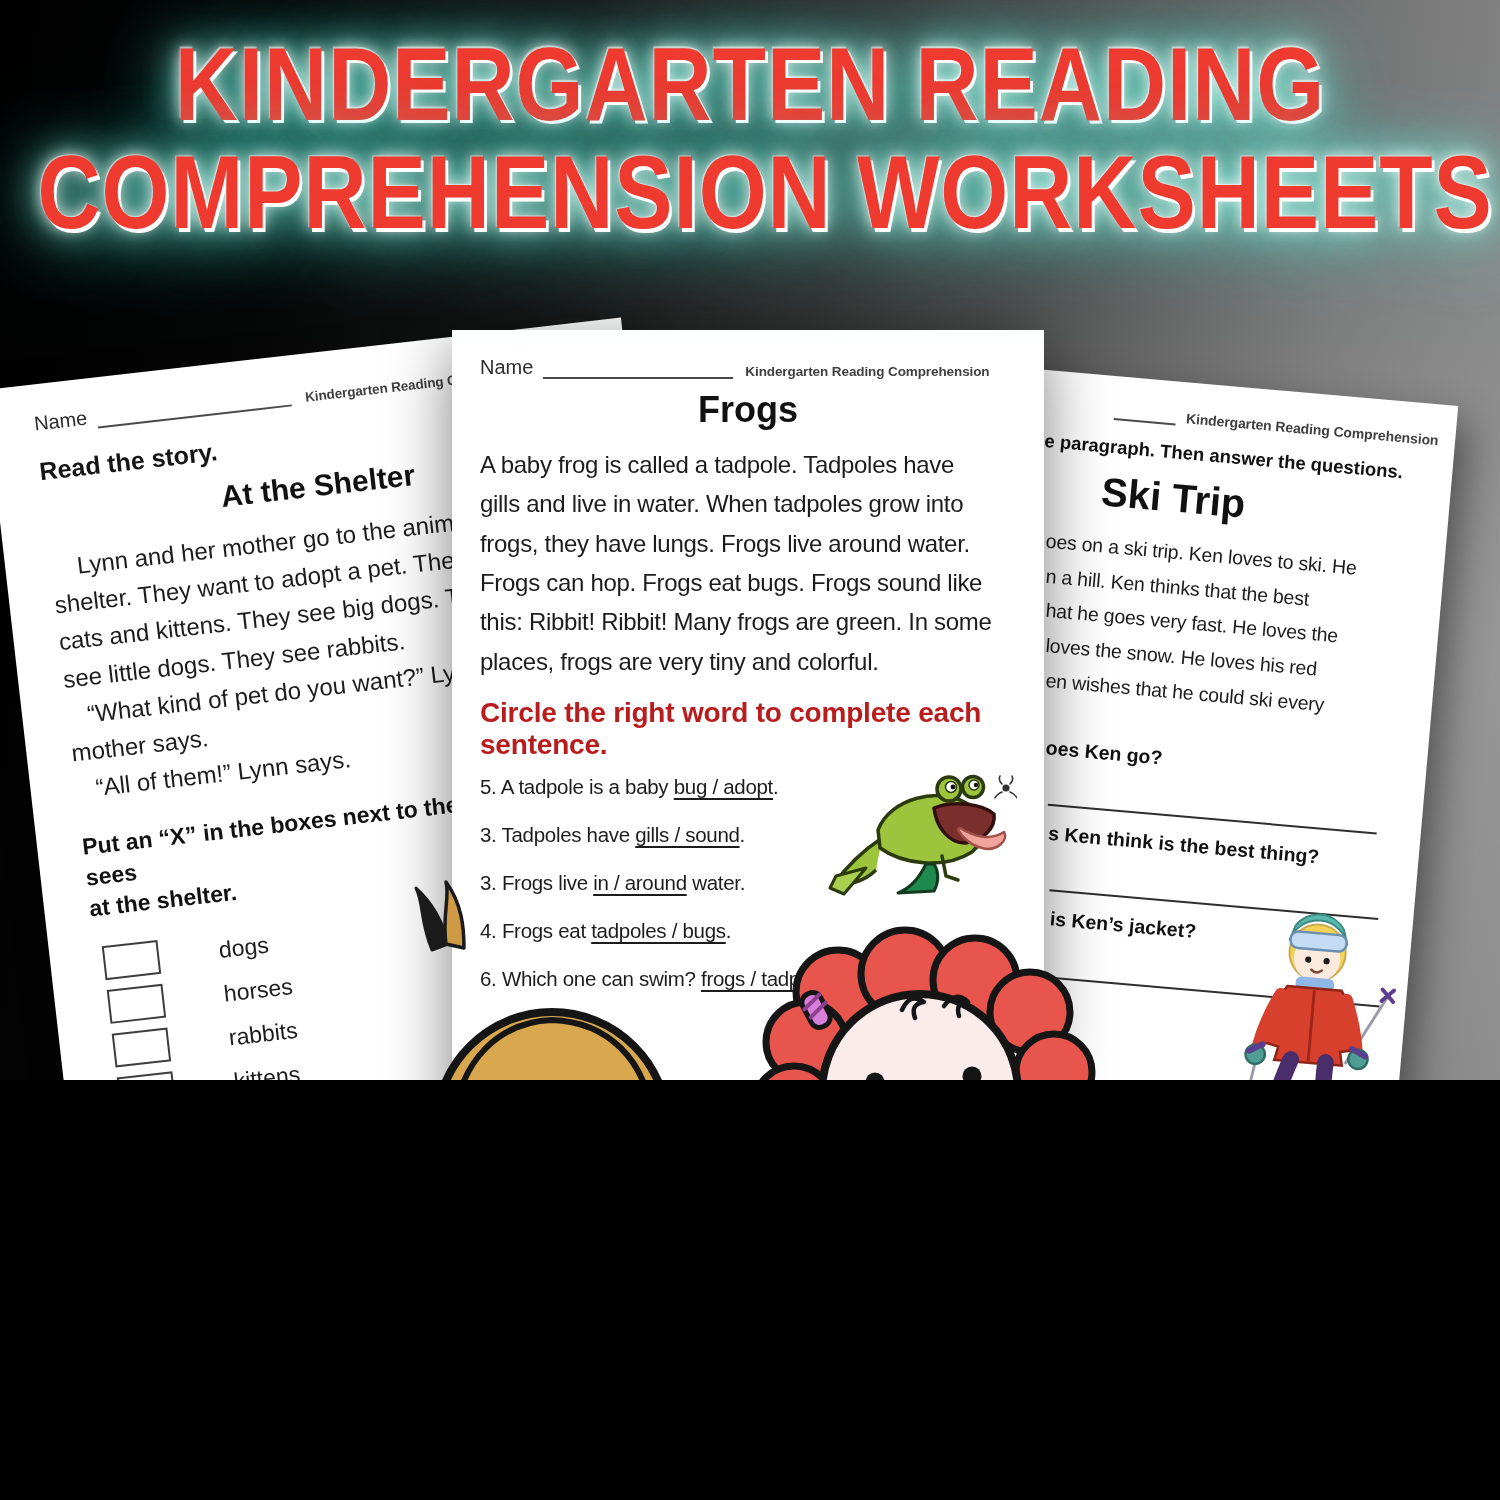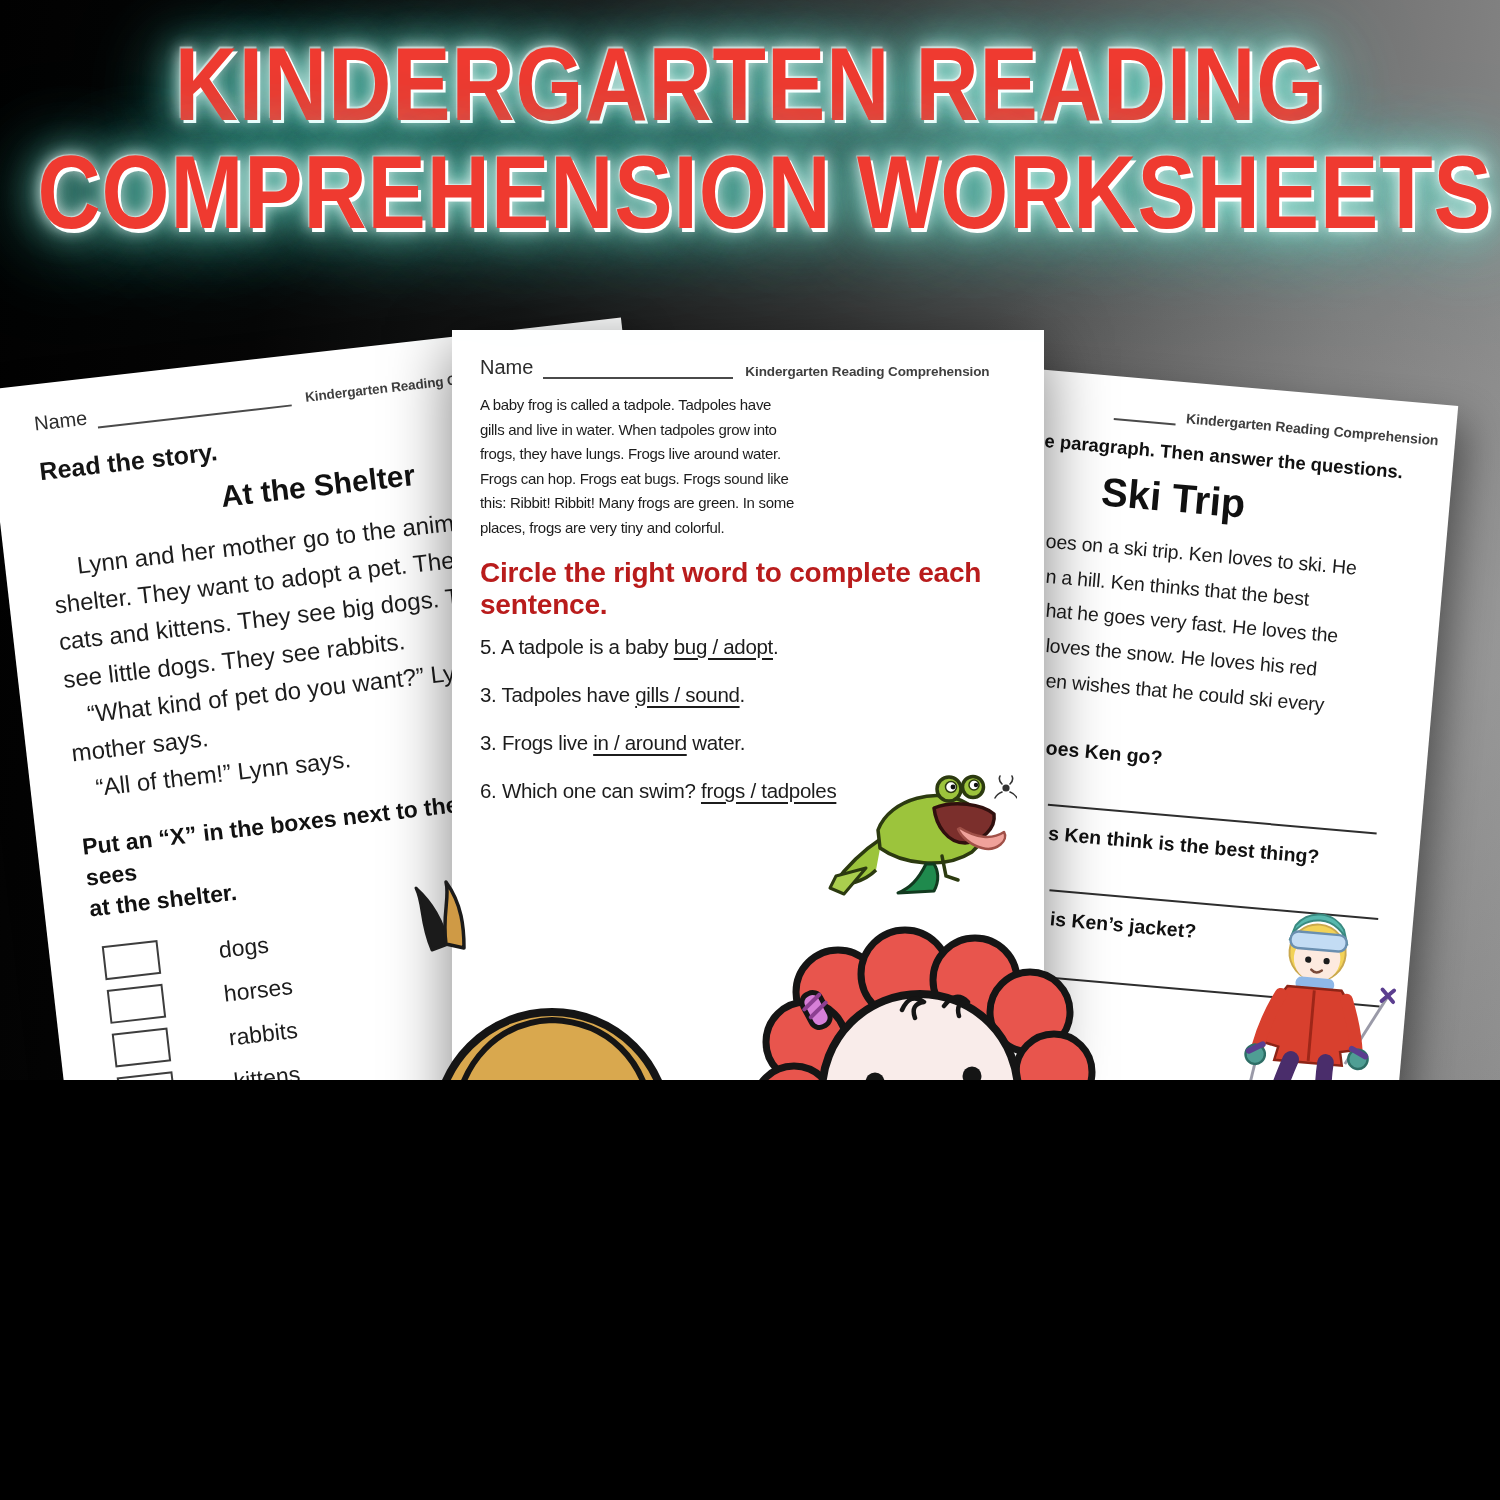--- a/index.html
+++ b/index.html
@@ -56,21 +56,21 @@
   .wsL-story{margin-top:16px;font-size:24px;line-height:1.55;white-space:pre-line;color:#1c1c1c;}
   .wsL-task{margin-top:24px;font-weight:700;font-size:23px;line-height:1.35;white-space:pre-line;color:#111;}
   .wsL-checklist{margin-top:18px;margin-left:8px;}
   .cbx-row{display:flex;align-items:center;height:44px;}
   .cbx{width:52px;height:30px;border:2px solid #3d3d3d;background:#fff;}
   .cbx-label{margin-left:60px;font-size:23px;color:#1c1c1c;}
   
   .wsC-header .name-line{width:190px;margin-left:10px;}
   .wsC-header .ws-brand{margin-left:12px;}
   .wsC-title{margin-top:10px;text-align:center;font-weight:700;font-size:36px;color:#111;}
-  .wsC-story{margin-top:14px;font-size:15px;line-height:1.64;letter-spacing:-.3px;white-space:pre-line;color:#1c1c1c;}
+  .wsC-story{margin-top:14px;font-size:24px;line-height:1.64;letter-spacing:-.3px;white-space:pre-line;color:#1c1c1c;}
   .wsC-instruction{margin-top:16px;font-weight:700;font-size:28px;letter-spacing:-.2px;color:#b91c1c;}
   .wsC-questions{margin-top:14px;}
   .wsC-q{font-size:20.5px;letter-spacing:-.3px;margin-bottom:24px;white-space:nowrap;color:#1c1c1c;}
   .choice{text-decoration:underline;text-underline-offset:4px;text-decoration-thickness:1.5px;}
   .frog{position:absolute;left:370px;top:436px;width:195px;height:136px;}
   
   .rp-header{display:flex;align-items:flex-end;margin-left:128px;}
   .rp-header .name-line{width:62px;}
   .rp-header .ws-brand{margin-left:10px;font-size:14px;}
   .rp-instruction{margin:16px 0 0 61px;font-weight:700;font-size:18.5px;white-space:nowrap;color:#111;}
@@ -193,31 +193,33 @@
     </svg>
   </div>
 
   <div class="paper-center-wrap">
     <div class="paper-center">
       <div class="ws-header wsC-header">
         <span class="name-label">Name</span>
         <span class="name-line"></span>
         <span class="ws-brand">Kindergarten Reading Comprehension</span>
       </div>
+      <div class="wsC-title">Frogs</div>
       <div class="wsC-story">A baby frog is called a tadpole. Tadpoles have
 gills and live in water. When tadpoles grow into
 frogs, they have lungs. Frogs live around water.
 Frogs can hop. Frogs eat bugs. Frogs sound like
 this: Ribbit! Ribbit! Many frogs are green. In some
 places, frogs are very tiny and colorful.</div>
       <div class="wsC-instruction">Circle the right word to complete each sentence.</div>
       <div class="wsC-questions">
         <div class="wsC-q"><span>5. A tadpole is a baby </span><span class="choice">bug / adopt</span><span>.</span></div>
         <div class="wsC-q"><span>3. Tadpoles have </span><span class="choice">gills / sound</span><span>.</span></div>
         <div class="wsC-q"><span>3. Frogs live </span><span class="choice">in / around</span><span> water.</span></div>
+        <div class="wsC-q"><span>4. Frogs eat </span><span class="choice">tadpoles / bugs</span><span>.</span></div>
         <div class="wsC-q"><span>6. Which one can swim? </span><span class="choice">frogs / tadpoles</span><span></span></div>
       </div>
 
       <svg class="frog" viewBox="0 0 195 136">
         <path d="M60 72 C 36 88 22 104 12 118 C 24 120 42 116 54 104" fill="#9cc43c" stroke="#2c3a10" stroke-width="3.5" stroke-linejoin="round"></path>
         <path d="M14 110 L 44 102 L 22 128 L 8 122 Z" fill="#aace4e" stroke="#2c3a10" stroke-width="3" stroke-linejoin="round"></path>
         <path d="M56 64 C 68 32 118 20 146 38 C 166 50 166 72 150 86 C 122 104 80 98 58 82 Z" fill="#9cc43c" stroke="#2c3a10" stroke-width="3.5" stroke-linejoin="round"></path>
         <circle cx="127" cy="23" r="12" fill="#9cc43c" stroke="#2c3a10" stroke-width="3.5"></circle>
         <circle cx="151" cy="21" r="10.5" fill="#9cc43c" stroke="#2c3a10" stroke-width="3.5"></circle>
         <circle cx="129" cy="21" r="5.5" fill="#fff" stroke="#2c3a10" stroke-width="1.5"></circle>

